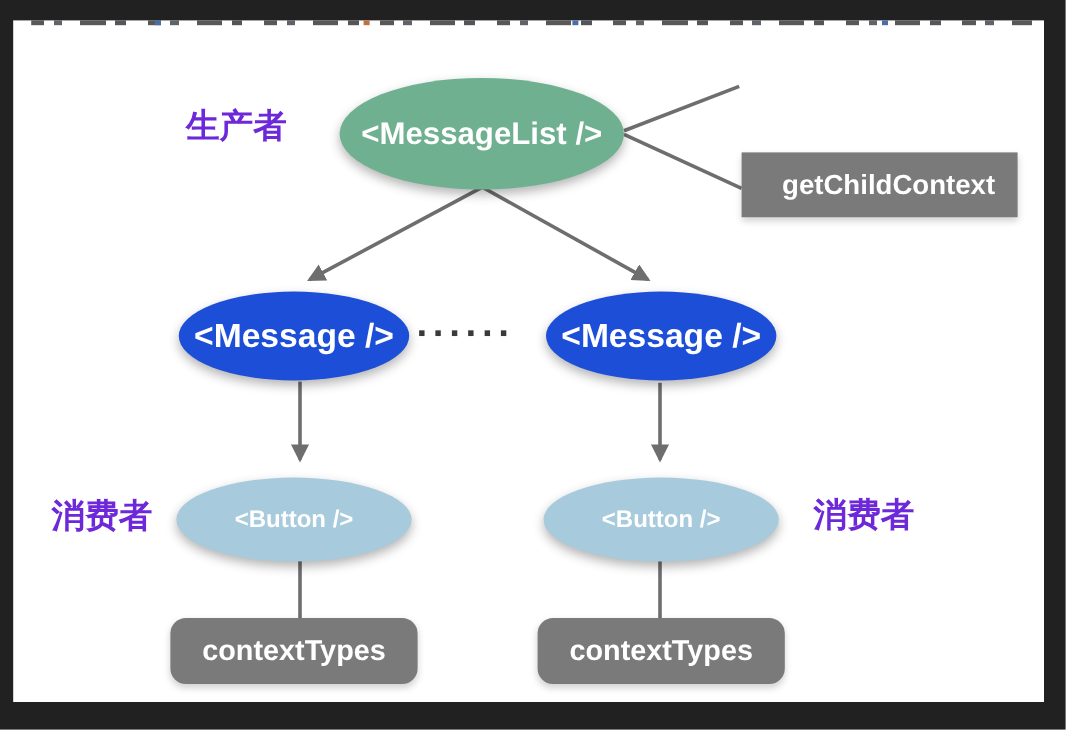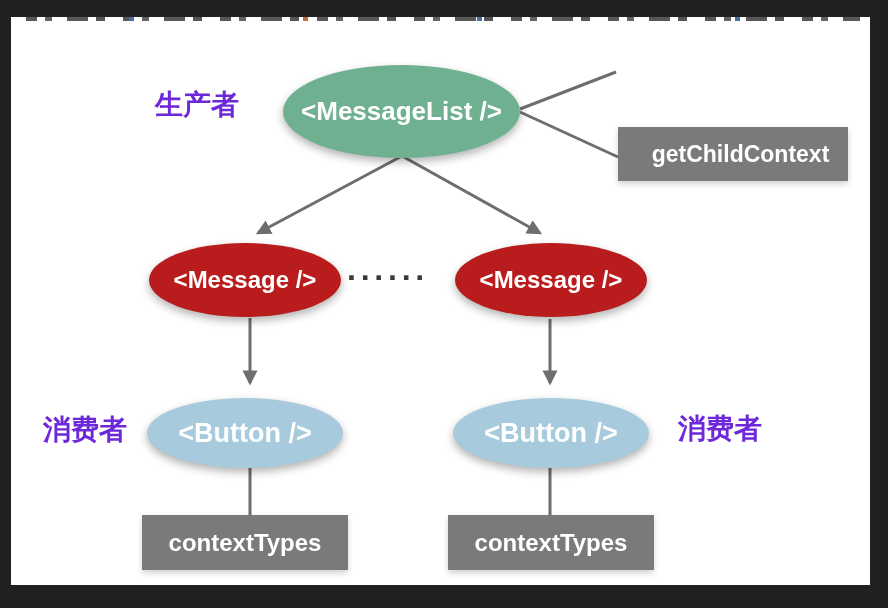--- a/index.html
+++ b/index.html
@@ -24,36 +24,36 @@
   }
   .speck{position:absolute;top:0;height:4px;width:5px;}
   
   .node{
     position:absolute;border-radius:50%;
     display:flex;align-items:center;justify-content:center;
     color:#ffffff;font-weight:600;
     box-shadow:0 4px 9px rgba(0,0,0,0.30);
   }
   .node-root{left:272px;top:48px;width:237px;height:93px;background:#6fb090;font-size:26px;}
-  .node-message{width:192px;height:74px;top:226px;background:#b91c1c;font-size:24px;}
+  .node-message{width:192px;height:74px;top:226px;background:#1d4ed8;font-size:28px;}
   .node-message.left{left:138px;}
   .node-message.right{left:444px;}
-  .node-button{width:196px;height:70px;top:381px;background:#a7cbdc;font-size:27px;}
+  .node-button{width:196px;height:70px;top:381px;background:#a7cbdc;font-size:20px;}
   .node-button.left{left:136px;}
   .node-button.right{left:442px;}
   
   .gbox{
     position:absolute;background:#7a7a7a;color:#ffffff;
     display:flex;align-items:center;justify-content:center;
     font-size:23px;font-weight:600;
     box-shadow:0 3px 6px rgba(0,0,0,0.18);
   }
   .gbox-child{left:607px;top:27px;width:215px;height:54px;}
   .gbox-get{left:607px;top:110px;width:215px;height:54px;padding-left:15px;}
-  .gbox-ctx{width:206px;height:55px;top:498px;font-size:24px;}
+  .gbox-ctx{width:206px;height:55px;top:498px;font-size:24px;border-radius:13px;}
   .gbox-ctx.left{left:131px;}
   .gbox-ctx.right{left:437px;}
   
   .zh-label{
     position:absolute;color:#6d28d9;font-weight:700;font-size:28px;line-height:32px;
     white-space:nowrap;
   }
   .lbl-producer{left:144px;top:72px;}
   .lbl-consumer-l{left:32px;top:397px;}
   .lbl-consumer-r{left:667px;top:396px;}

